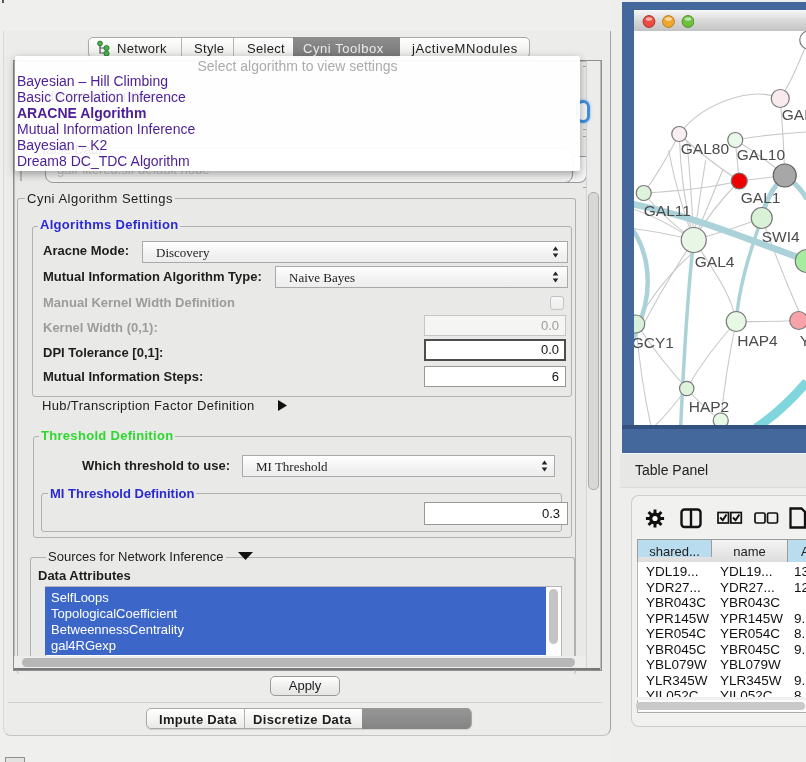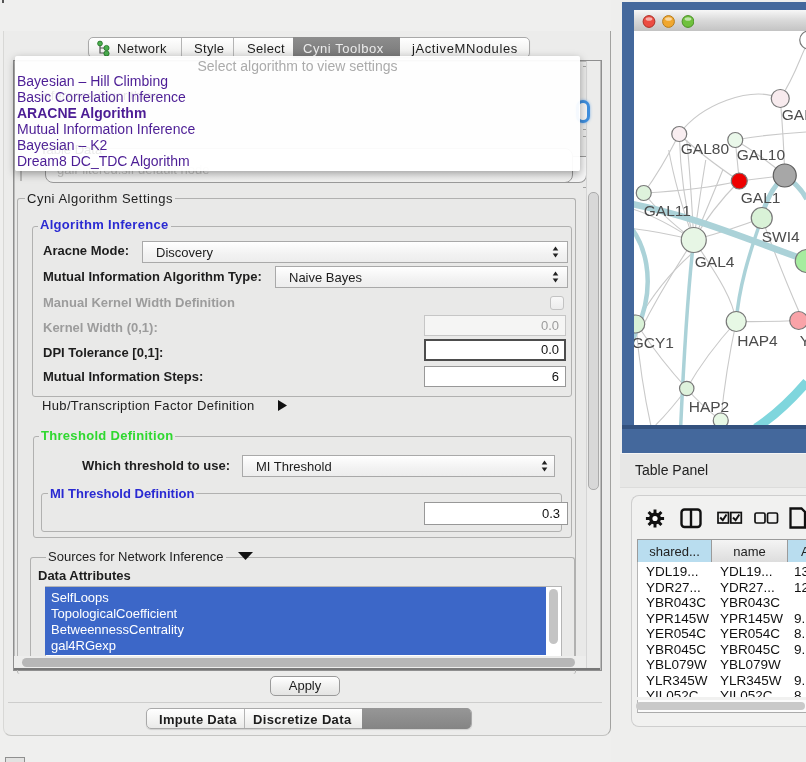--- a/index.html
+++ b/index.html
@@ -3,21 +3,21 @@
 <meta charset="utf-8">
 <style>
   html,body{margin:0;padding:0;}
   body{width:806px;height:762px;background:#efefee;font-family:"Liberation Sans", sans-serif;overflow:hidden;position:relative;}
   .abs{position:absolute;}
   .b13{font-size:13px;font-weight:bold;color:#1d1d1d;}
   .r13{font-size:13px;color:#1d1d1d;}
   .gray{color:#9c9c9c;}
   .grp{position:absolute;border:1px solid #b1b1b0;border-radius:3px;}
   .gtitle{position:absolute;background:#e9e9e8;padding:0 2px;line-height:13px;}
-  .combo{position:absolute;background:linear-gradient(#ffffff,#f2f2f2 60%,#ededed);border:1px solid #a9a9a9;border-radius:0;font-size:13px;color:#1d1d1d;}
+  .combo{position:absolute;background:linear-gradient(#ffffff,#f2f2f2 60%,#ededed);border:1px solid #a9a9a9;border-radius:0;font-size:13px;color:#1d1d1d;font-family:Liberation Serif, serif;}
   .combo .ar{position:absolute;right:7px;top:3px;width:9px;height:14px;}
   .fld{position:absolute;background:#fff;border:1px solid #989898;font-size:13px;color:#111;text-align:right;}
 </style>
 </head>
 <body>
 <div class="abs" style="left:0;top:0;width:806px;height:762px;">
 
   <div class="abs" style="left:0;top:0;width:610px;height:762px;background:#efefee;"></div>
   <div class="abs" style="left:2px;top:0;width:2px;height:3px;background:#555;"></div>
 
@@ -45,21 +45,21 @@
 
   <div class="abs" style="left:583px;top:66px;width:12px;height:62px;border:1px solid #a3a3a2;border-left:none;"></div>
   <div class="abs" style="left:583px;top:136px;width:12px;height:50px;border:1px solid #a3a3a2;border-left:none;"></div>
   <div class="abs" style="left:556px;top:156px;width:30px;height:25px;border:1px solid #999;border-radius:0 0 8px 0;border-left:none;background:#f5f5f5;"></div>
   <div class="abs" style="left:576px;top:100px;width:8px;height:17px;z-index:3;border:3.5px solid #3f8edd;border-radius:7px;box-shadow:0 0 3px #7fb3e8;background:#f4f4f4;"></div>
 
   <div class="grp" style="left:17px;top:198px;width:557px;height:475px;border-bottom:none;"></div>
   <div class="gtitle r13" style="left:25px;top:192px;letter-spacing:0.5px;">Cyni Algorithm Settings</div>
 
   <div class="grp" style="left:32px;top:226px;width:538px;height:169px;"></div>
-  <div class="gtitle b13" style="left:38px;top:218px;color:#2a2ad2;letter-spacing:0.3px;">Algorithm Inference</div>
+  <div class="gtitle b13" style="left:38px;top:218px;color:#2a2ad2;letter-spacing:0.3px;">Algorithms Definition</div>
 
   <div class="abs b13" style="left:43px;top:243px;">Aracne Mode:</div>
   <div class="combo" style="left:142px;top:241px;width:424px;height:20px;">
     <div class="abs" style="left:13px;top:3px;">Discovery</div>
     <svg class="ar" width="9" height="14" viewBox="0 0 9 14">
         <path d="M4.5 1.5 L7.3 5.5 L1.7 5.5 Z" fill="#222"></path>
         <path d="M4.5 12.5 L1.7 8.5 L7.3 8.5 Z" fill="#222"></path>
       </svg>
   </div>
 
@@ -255,21 +255,21 @@
           <rect x="122.5" y="8" width="10" height="10" rx="1.5"></rect>
         </g>
 
         <g stroke-width="2.3">
           <path d="M145.5 3.5 L156.5 3.5 L160 7 L160 22.5 L145.5 22.5 Z"></path>
         </g>
       </g>
     </svg>
 
     <div class="abs" style="left:26px;top:538.5px;width:170px;height:23px;border-top:1px solid #9b9b9b;border-bottom:1px solid #9b9b9b;border-left:1px solid #9b9b9b;background:linear-gradient(#f4f4f4,#dcdcdc);">
-      <div class="abs" style="left:0;top:0;width:73px;height:23px;background:#b9ddef;border-right:1px solid #9b9b9b;text-align:center;font-size:13px;color:#222;line-height:23px;">shared...</div>
+      <div class="abs" style="left:0;top:0;width:73px;height:17px;background:#b9ddef;border-right:1px solid #9b9b9b;text-align:center;font-size:13px;color:#222;line-height:23px;">shared...</div>
       <div class="abs" style="left:74px;top:0;width:75px;height:23px;border-right:1px solid #9b9b9b;text-align:center;font-size:13px;color:#222;line-height:23px;">name</div>
       <div class="abs" style="left:150px;top:0;width:20px;height:23px;background:#b9ddef;font-size:13px;color:#222;line-height:23px;padding-left:13px;">A</div>
     </div>
 
     <div class="abs" style="left:26px;top:562px;width:170px;height:135px;background:#fff;border-left:1px solid #b5b5b5;overflow:hidden;">
       <div class="abs" style="left:8px;top:2px;font-size:13.5px;color:#111;line-height:15.55px;">YDL19...<br>YDR27...<br>YBR043C<br>YPR145W<br>YER054C<br>YBR045C<br>YBL079W<br>YLR345W<br>YIL052C</div>
       <div class="abs" style="left:82px;top:2px;font-size:13.5px;color:#111;line-height:15.55px;">YDL19...<br>YDR27...<br>YBR043C<br>YPR145W<br>YER054C<br>YBR045C<br>YBL079W<br>YLR345W<br>YIL052C</div>
       <div class="abs" style="left:156px;top:2px;font-size:13.5px;color:#111;line-height:15.55px;">13<br>12<br><br>9.<br>8.<br>9.<br><br>9.<br>8.</div>
     </div>
 

